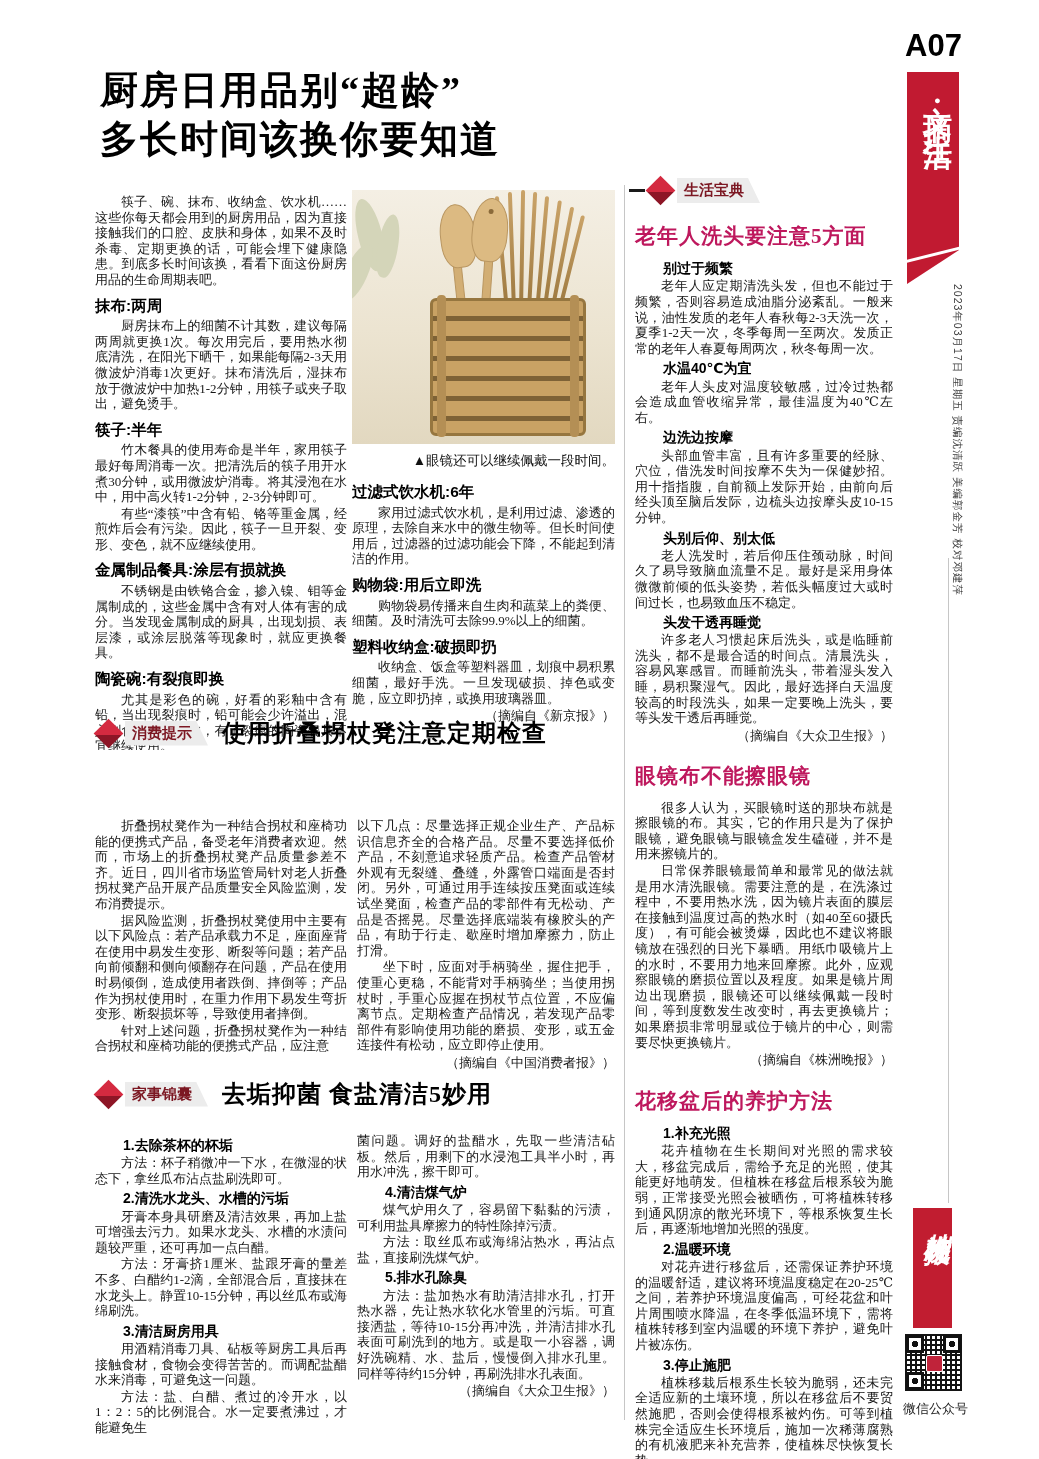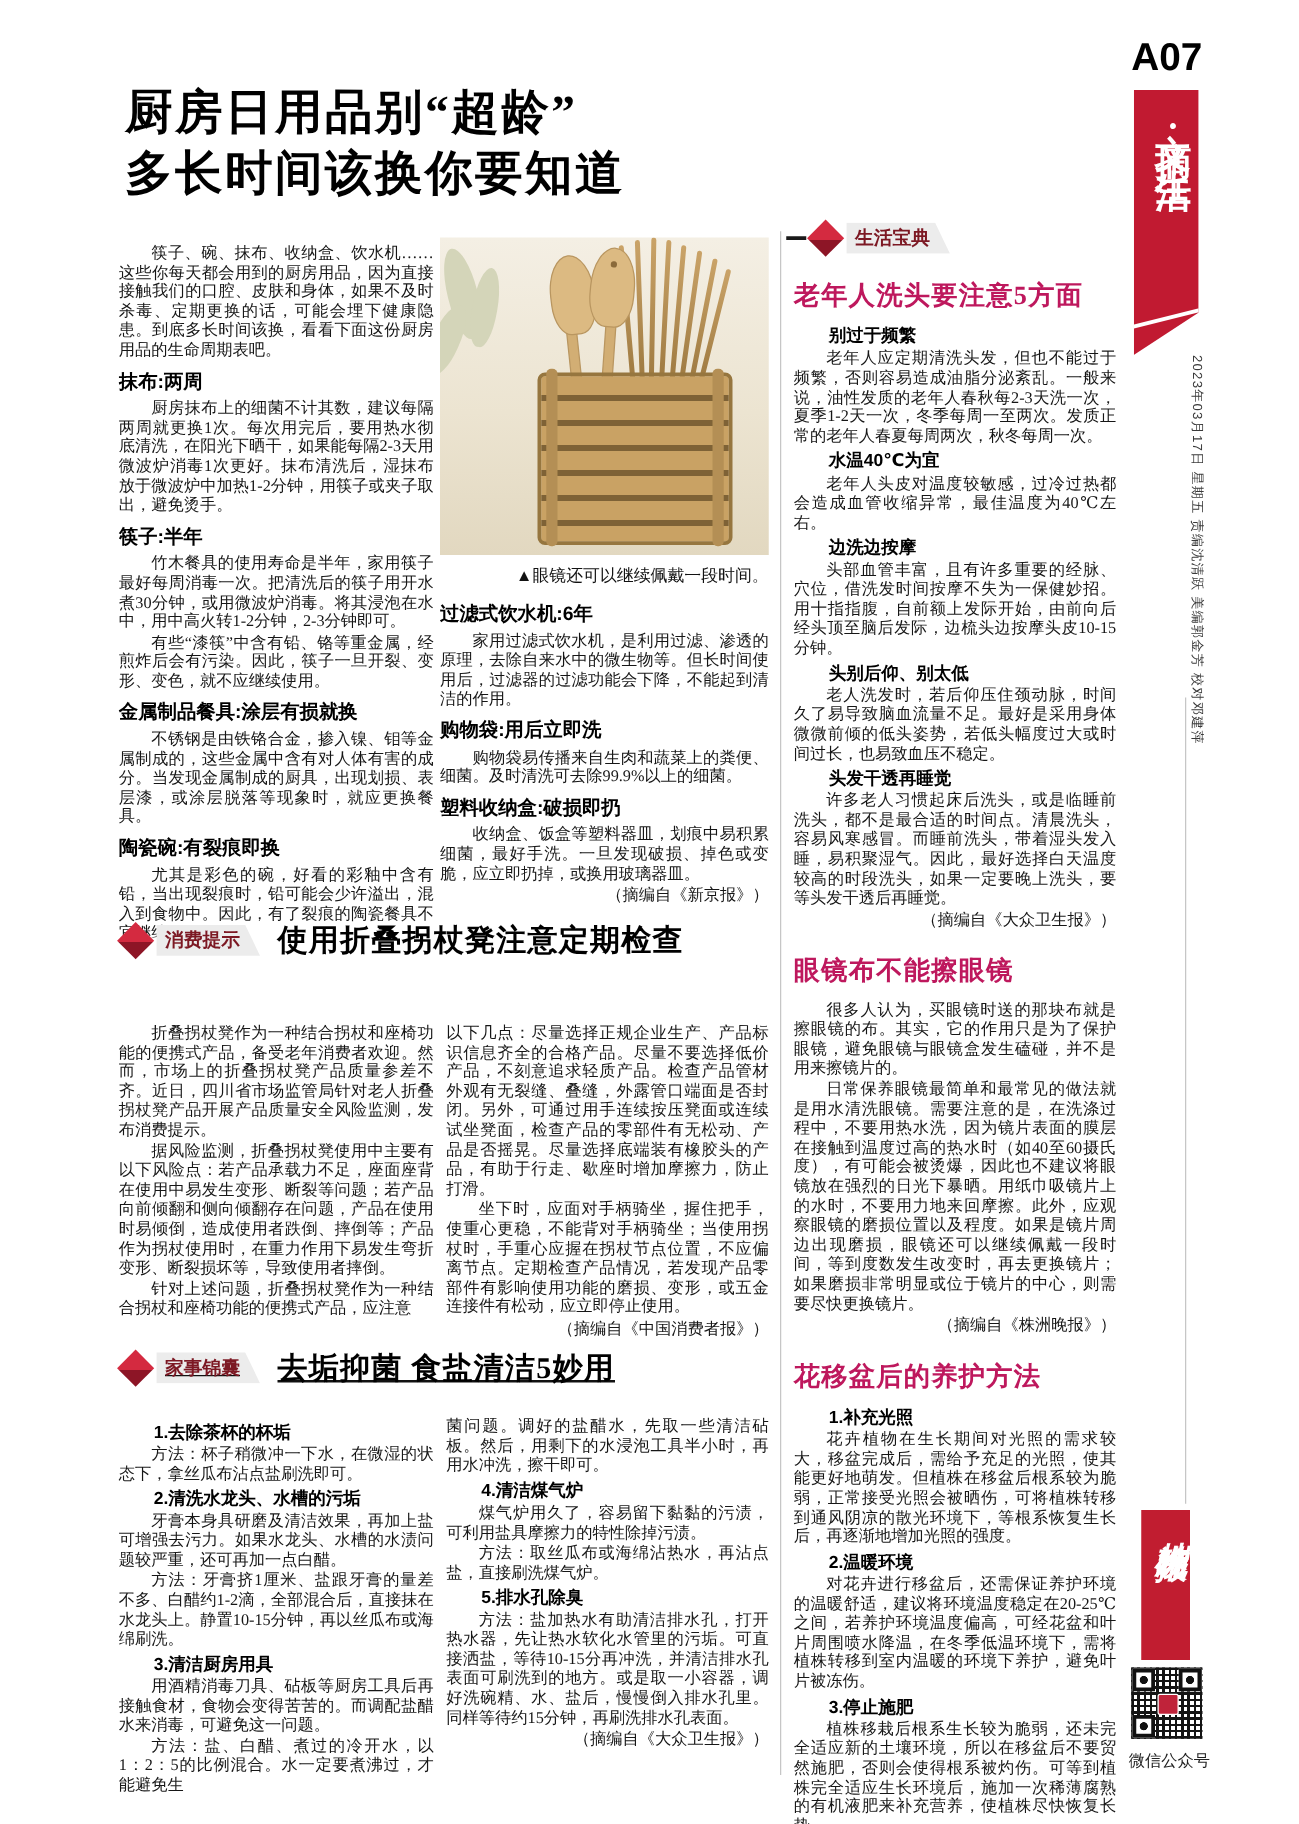--- a/index.html
+++ b/index.html
@@ -140,37 +140,37 @@
   <div class="a1-col2 body-txt">
     <div class="art-head">过滤式饮水机:6年</div>
     <div class="p">家用过滤式饮水机，是利用过滤、渗透的原理，去除自来水中的微生物等。但长时间使用后，过滤器的过滤功能会下降，不能起到清洁的作用。</div>
     <div class="art-head">购物袋:用后立即洗</div>
     <div class="p">购物袋易传播来自生肉和蔬菜上的粪便、细菌。及时清洗可去除99.9%以上的细菌。</div>
     <div class="art-head">塑料收纳盒:破损即扔</div>
     <div class="p">收纳盒、饭盒等塑料器皿，划痕中易积累细菌，最好手洗。一旦发现破损、掉色或变脆，应立即扔掉，或换用玻璃器皿。</div>
     <div class="src">（摘编自《新京报》）</div>
   </div>
 
-  <div class="sec-header" style="left:95px;top:736px;">
+  <div class="sec-header" style="left:95px;top:717px;">
     <span class="diamond"></span>
     <span class="badge-label">消费提示</span>
     <span class="sec-title">使用折叠拐杖凳注意定期检查</span>
   </div>
   <div class="cane-col1 body-txt">
     <div class="p">折叠拐杖凳作为一种结合拐杖和座椅功能的便携式产品，备受老年消费者欢迎。然而，市场上的折叠拐杖凳产品质量参差不齐。近日，四川省市场监管局针对老人折叠拐杖凳产品开展产品质量安全风险监测，发布消费提示。</div>
     <div class="p">据风险监测，折叠拐杖凳使用中主要有以下风险点：若产品承载力不足，座面座背在使用中易发生变形、断裂等问题；若产品向前倾翻和侧向倾翻存在问题，产品在使用时易倾倒，造成使用者跌倒、摔倒等；产品作为拐杖使用时，在重力作用下易发生弯折变形、断裂损坏等，导致使用者摔倒。</div>
     <div class="p">针对上述问题，折叠拐杖凳作为一种结合拐杖和座椅功能的便携式产品，应注意</div>
   </div>
   <div class="cane-col2 body-txt">
     <div class="p cont">以下几点：尽量选择正规企业生产、产品标识信息齐全的合格产品。尽量不要选择低价产品，不刻意追求轻质产品。检查产品管材外观有无裂缝、叠缝，外露管口端面是否封闭。另外，可通过用手连续按压凳面或连续试坐凳面，检查产品的零部件有无松动、产品是否摇晃。尽量选择底端装有橡胶头的产品，有助于行走、歇座时增加摩擦力，防止打滑。</div>
     <div class="p">坐下时，应面对手柄骑坐，握住把手，使重心更稳，不能背对手柄骑坐；当使用拐杖时，手重心应握在拐杖节点位置，不应偏离节点。定期检查产品情况，若发现产品零部件有影响使用功能的磨损、变形，或五金连接件有松动，应立即停止使用。</div>
     <div class="src">（摘编自《中国消费者报》）</div>
   </div>
 
-  <div class="sec-header" style="left:95px;top:1078px;text-decoration:underline;">
+  <div class="sec-header" style="left:95px;top:1078px;">
     <span class="diamond"></span>
     <span class="badge-label">家事锦囊</span>
     <span class="sec-title">去垢抑菌  食盐清洁5妙用</span>
   </div>
   <div class="salt-col1 body-txt">
     <div class="sub-head">1.去除茶杯的杯垢</div>
     <div class="p">方法：杯子稍微冲一下水，在微湿的状态下，拿丝瓜布沾点盐刷洗即可。</div>
     <div class="sub-head">2.清洗水龙头、水槽的污垢</div>
     <div class="p">牙膏本身具研磨及清洁效果，再加上盐可增强去污力。如果水龙头、水槽的水渍问题较严重，还可再加一点白醋。</div>
     <div class="p">方法：牙膏挤1厘米、盐跟牙膏的量差不多、白醋约1-2滴，全部混合后，直接抹在水龙头上。静置10-15分钟，再以丝瓜布或海绵刷洗。</div>

